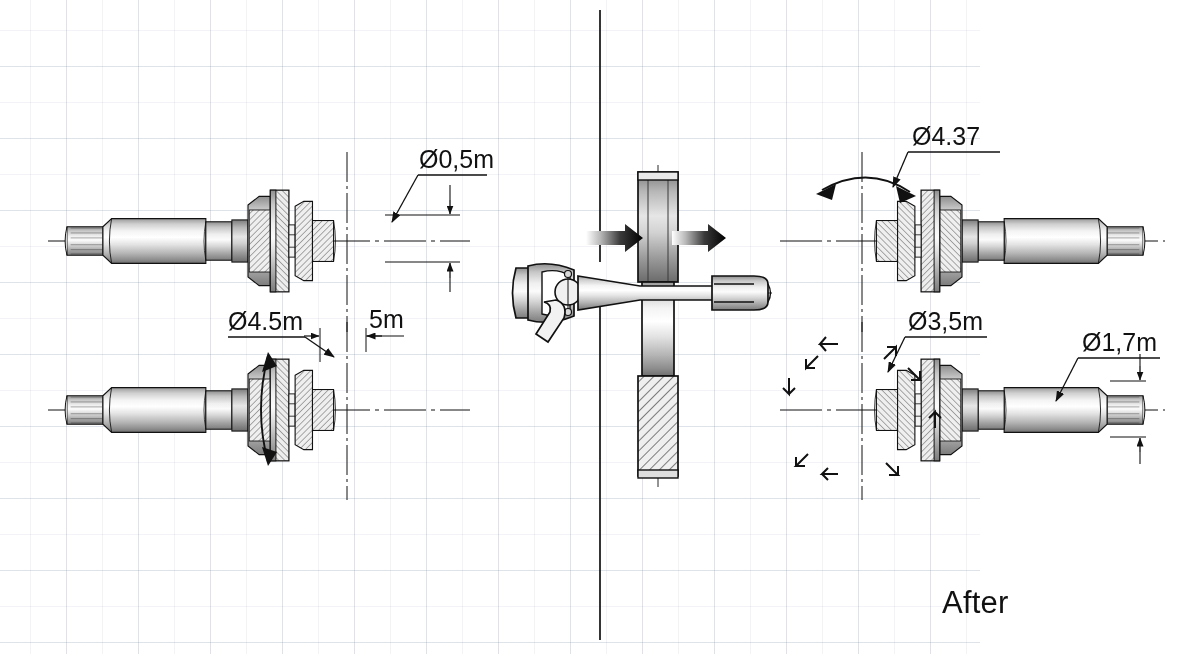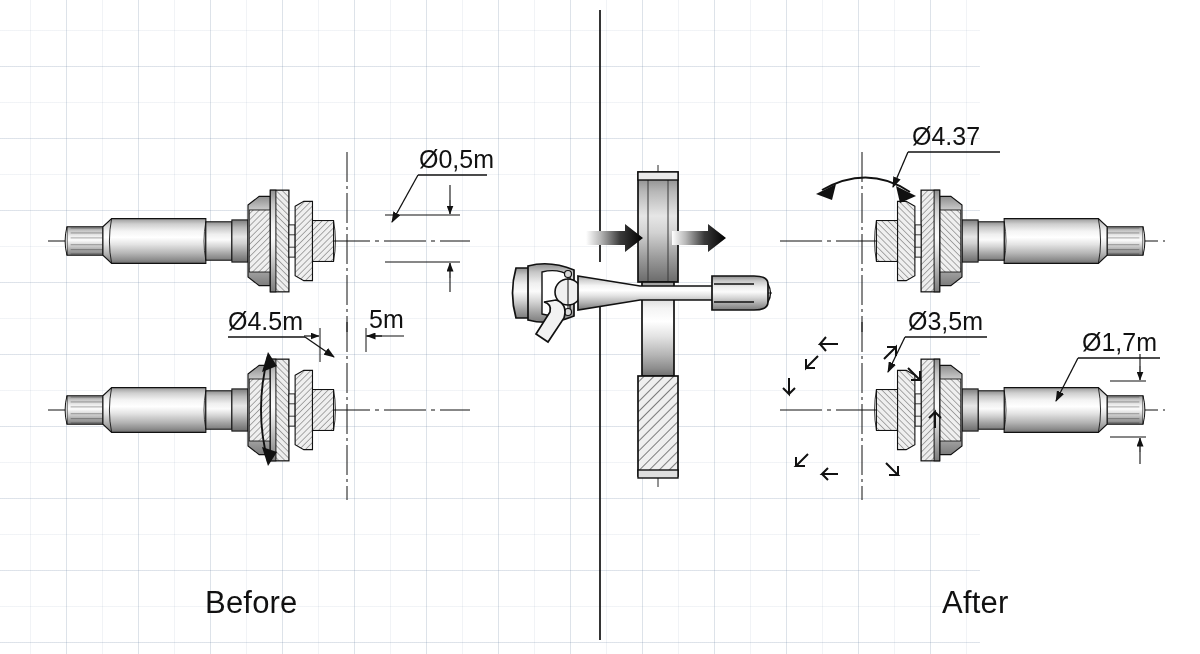--- a/index.html
+++ b/index.html
@@ -290,16 +290,15 @@
         <line x1="1110" y1="381" x2="1146" y2="381" stroke="#111" stroke-width="1.1"></line>
         <line x1="1110" y1="437" x2="1146" y2="437" stroke="#111" stroke-width="1.1"></line>
         <line x1="1140" y1="366" x2="1140" y2="380" stroke="#111" stroke-width="1.3" marker-end="url(#arS)"></line>
         <line x1="1140" y1="452" x2="1140" y2="438" stroke="#111" stroke-width="1.3" marker-end="url(#arS)"></line>
         <line x1="1140" y1="366" x2="1140" y2="354" stroke="#111" stroke-width="1.1"></line>
         <line x1="1140" y1="452" x2="1140" y2="464" stroke="#111" stroke-width="1.1"></line>
       </g>
     </g>
   </svg>
 
-  <div class="cap" id="cap-before">Before</div>
   <div class="cap" id="cap-after">After</div>
 
 </div>
 
 </body></html>

